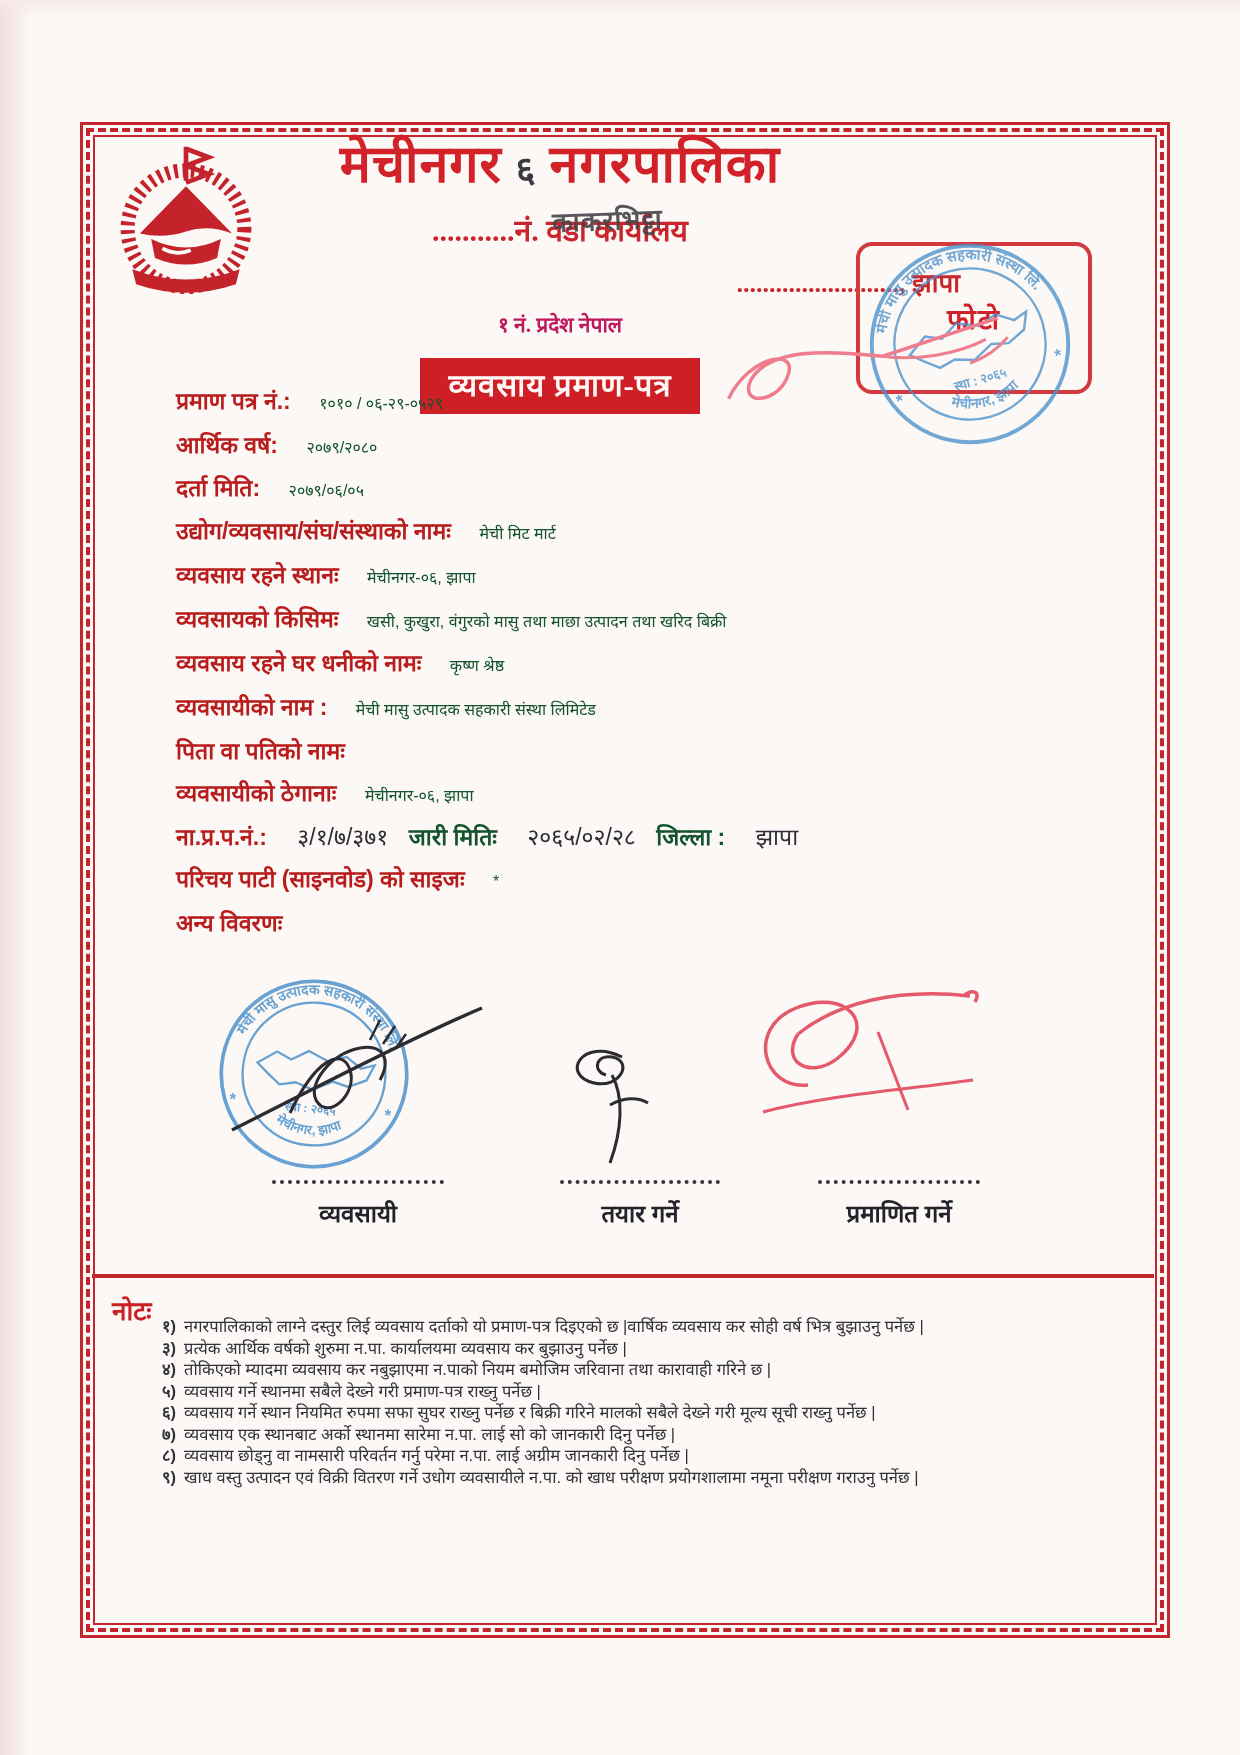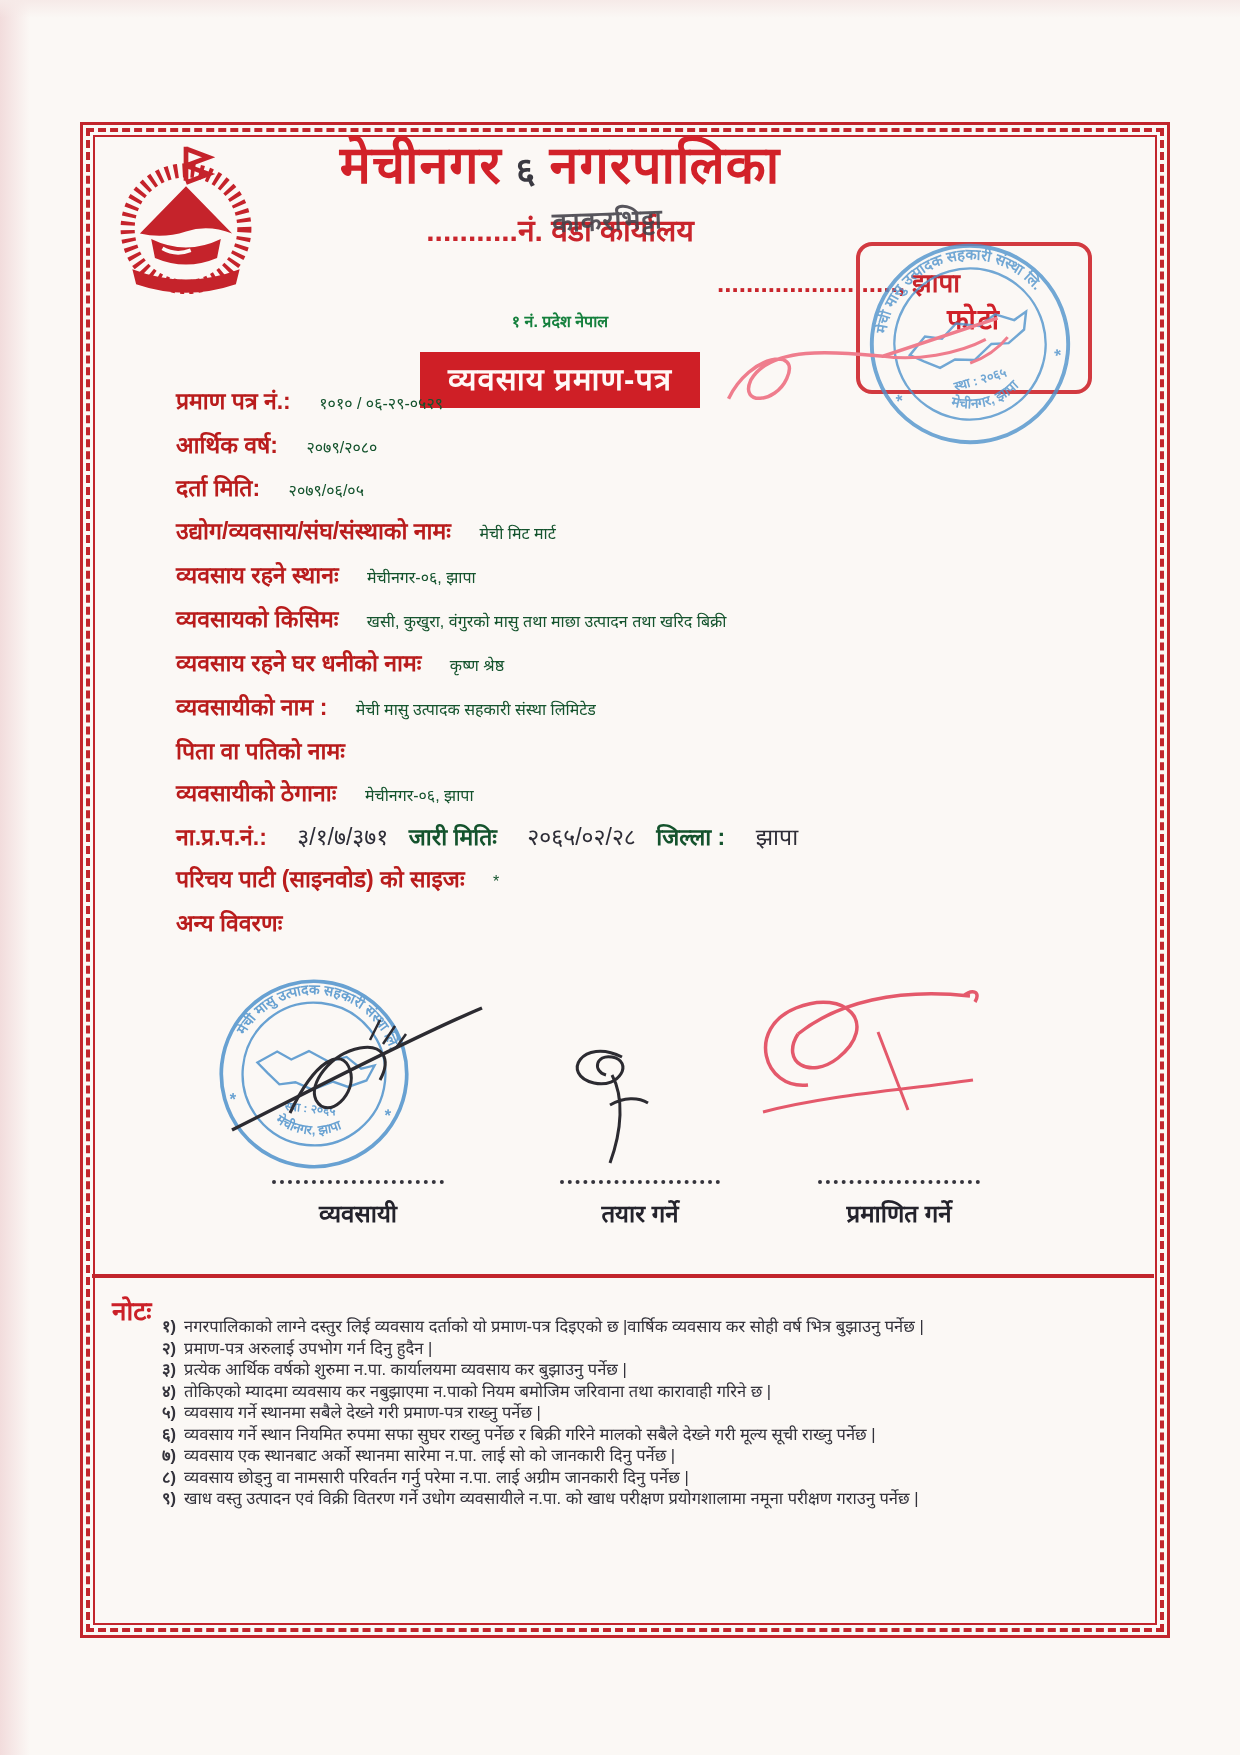--- a/index.html
+++ b/index.html
@@ -16,29 +16,29 @@
     background:linear-gradient(180deg,#f6eae8 0%,rgba(246,234,232,0) 100%);}
 
   
   .frame-outer{position:absolute;left:80px;top:122px;width:1084px;height:1510px;
     border:3px solid #c2252c;}
   .frame-mid{position:absolute;inset:3px;border:4px dashed #c2252c;}
   .frame-inner{position:absolute;inset:3px;border:2px solid #c2252c;}
 
   
   .emblem{position:absolute;left:106px;top:136px;width:160px;height:176px;color:#c5232b;}
-  .header-block{position:absolute;left:160px;top:138px;width:800px;text-align:center;}
+  .header-block{position:absolute;left:160px;top:138px;width:800px;text-align:center;font-family:Liberation Serif, serif;}
   .muni-title{display:flex;justify-content:center;align-items:flex-start;gap:14px;
     color:#d22129;font-size:52px;font-weight:800;letter-spacing:1px;line-height:1.05;}
   .hand-digit{color:#3b3a42;font-size:36px;font-weight:700;margin-top:14px;transform:rotate(-4deg);}
   .office-line{position:relative;margin-top:16px;color:#c9252c;font-size:30px;font-weight:700;}
   .hand-ward{position:absolute;left:392px;top:-8px;color:#46444c;font-size:27px;font-weight:700;
     transform:rotate(-2deg);letter-spacing:1px;opacity:.9;white-space:nowrap;}
   .district-line{margin-top:14px;color:#c9252c;font-size:26px;font-weight:700;text-align:right;}
-  .province-line{margin-top:10px;color:#15803d;font-size:16px;font-weight:700;}
+  .province-line{margin-top:10px;color:#be185d;font-size:21px;font-weight:700;}
   .badge{display:inline-block;margin-top:20px;background:#cf1f26;color:#fff8f6;
     font-size:31px;font-weight:800;padding:5px 28px 9px;letter-spacing:1px;}
 
   
   .photo-box{position:absolute;left:856px;top:242px;width:228px;height:144px;
     border:4px solid #d23a40;border-radius:16px;display:flex;align-items:center;justify-content:center;}
   .photo-label{color:#d02129;font-size:28px;font-weight:800;letter-spacing:2px;}
   .stamp{color:#4f93cc;opacity:.8;}
   .stamp-top{position:absolute;left:862px;top:236px;width:216px;height:216px;transform:rotate(-16deg);}
   .stamp-bottom{position:absolute;left:212px;top:972px;width:204px;height:204px;transform:rotate(6deg);opacity:.85;}
@@ -219,21 +219,20 @@
   <div class="sig-line" style="left:818px;top:1180px;width:162px"></div>
 
   <div class="sig-label" style="left:272px;top:1196px;width:172px">व्यवसायी</div>
   <div class="sig-label" style="left:560px;top:1196px;width:160px">तयार गर्ने</div>
   <div class="sig-label" style="left:818px;top:1196px;width:162px">प्रमाणित गर्ने</div>
 
   <div class="red-separator"></div>
   <div class="note-heading">नोटः</div>
   <div class="notes">
     <div class="note-item"><span class="note-num">१)</span><span class="note-text">नगरपालिकाको लाग्ने दस्तुर लिई व्यवसाय दर्ताको यो प्रमाण-पत्र दिइएको छ |वार्षिक व्यवसाय कर सोही वर्ष भित्र बुझाउनु पर्नेछ |</span></div>
-    <div class="note-item"><span class="note-num">२)</span><span class="note-text">प्रमाण-पत्र अरुलाई उपभोग गर्न दिनु हुदैन |</span></div>
     <div class="note-item"><span class="note-num">३)</span><span class="note-text">प्रत्येक आर्थिक वर्षको शुरुमा न.पा. कार्यालयमा व्यवसाय कर बुझाउनु पर्नेछ |</span></div>
     <div class="note-item"><span class="note-num">४)</span><span class="note-text">तोकिएको म्यादमा व्यवसाय कर नबुझाएमा न.पाको नियम बमोजिम जरिवाना तथा कारावाही गरिने छ |</span></div>
     <div class="note-item"><span class="note-num">५)</span><span class="note-text">व्यवसाय गर्ने स्थानमा सबैले देख्ने गरी प्रमाण-पत्र राख्नु पर्नेछ |</span></div>
     <div class="note-item"><span class="note-num">६)</span><span class="note-text">व्यवसाय गर्ने स्थान नियमित रुपमा सफा सुघर राख्नु पर्नेछ र बिक्री गरिने मालको सबैले देख्ने गरी मूल्य सूची राख्नु पर्नेछ |</span></div>
     <div class="note-item"><span class="note-num">७)</span><span class="note-text">व्यवसाय एक स्थानबाट अर्को स्थानमा सारेमा न.पा. लाई सो को जानकारी दिनु पर्नेछ |</span></div>
     <div class="note-item"><span class="note-num">८)</span><span class="note-text">व्यवसाय छोड्नु वा नामसारी परिवर्तन गर्नु परेमा न.पा. लाई अग्रीम जानकारी दिनु पर्नेछ |</span></div>
     <div class="note-item"><span class="note-num">९)</span><span class="note-text">खाध वस्तु उत्पादन एवं विक्री वितरण गर्ने उधोग व्यवसायीले न.पा. को खाध परीक्षण प्रयोगशालामा नमूना परीक्षण गराउनु पर्नेछ |</span></div>
   </div>
 </div>
 

